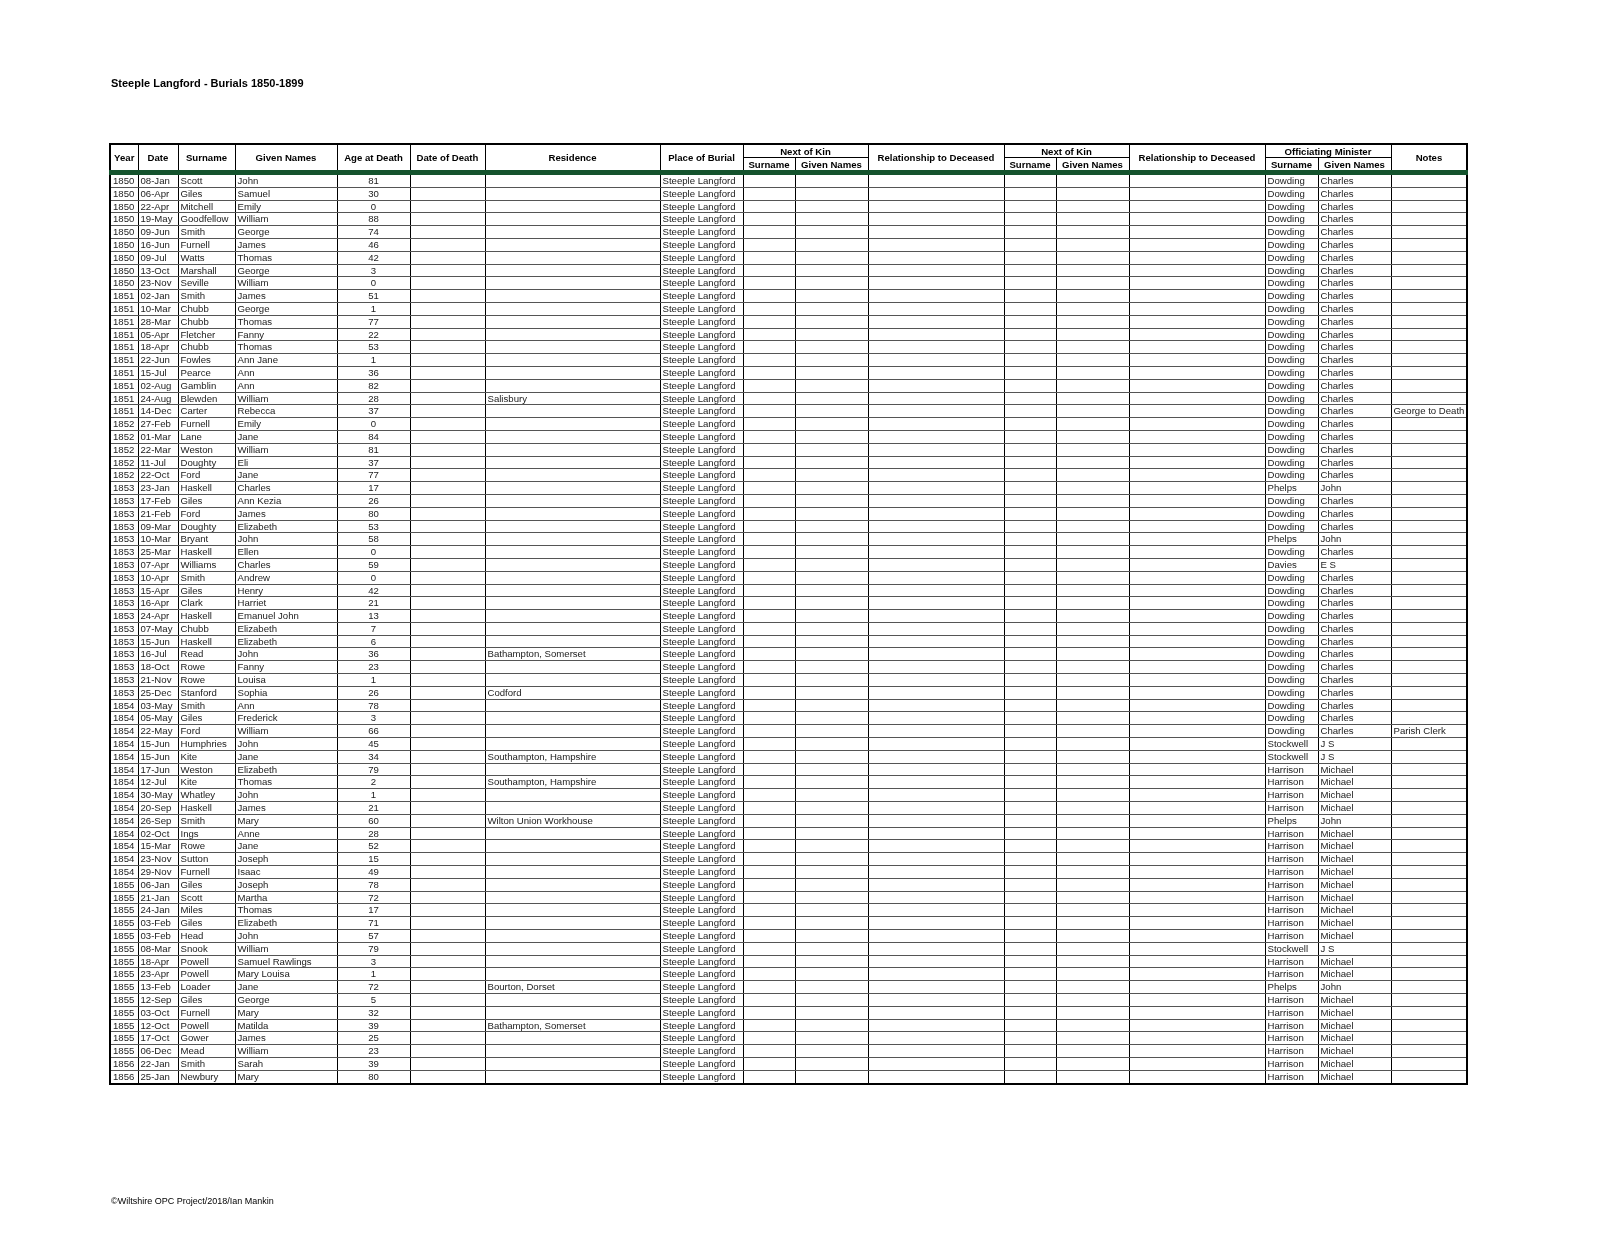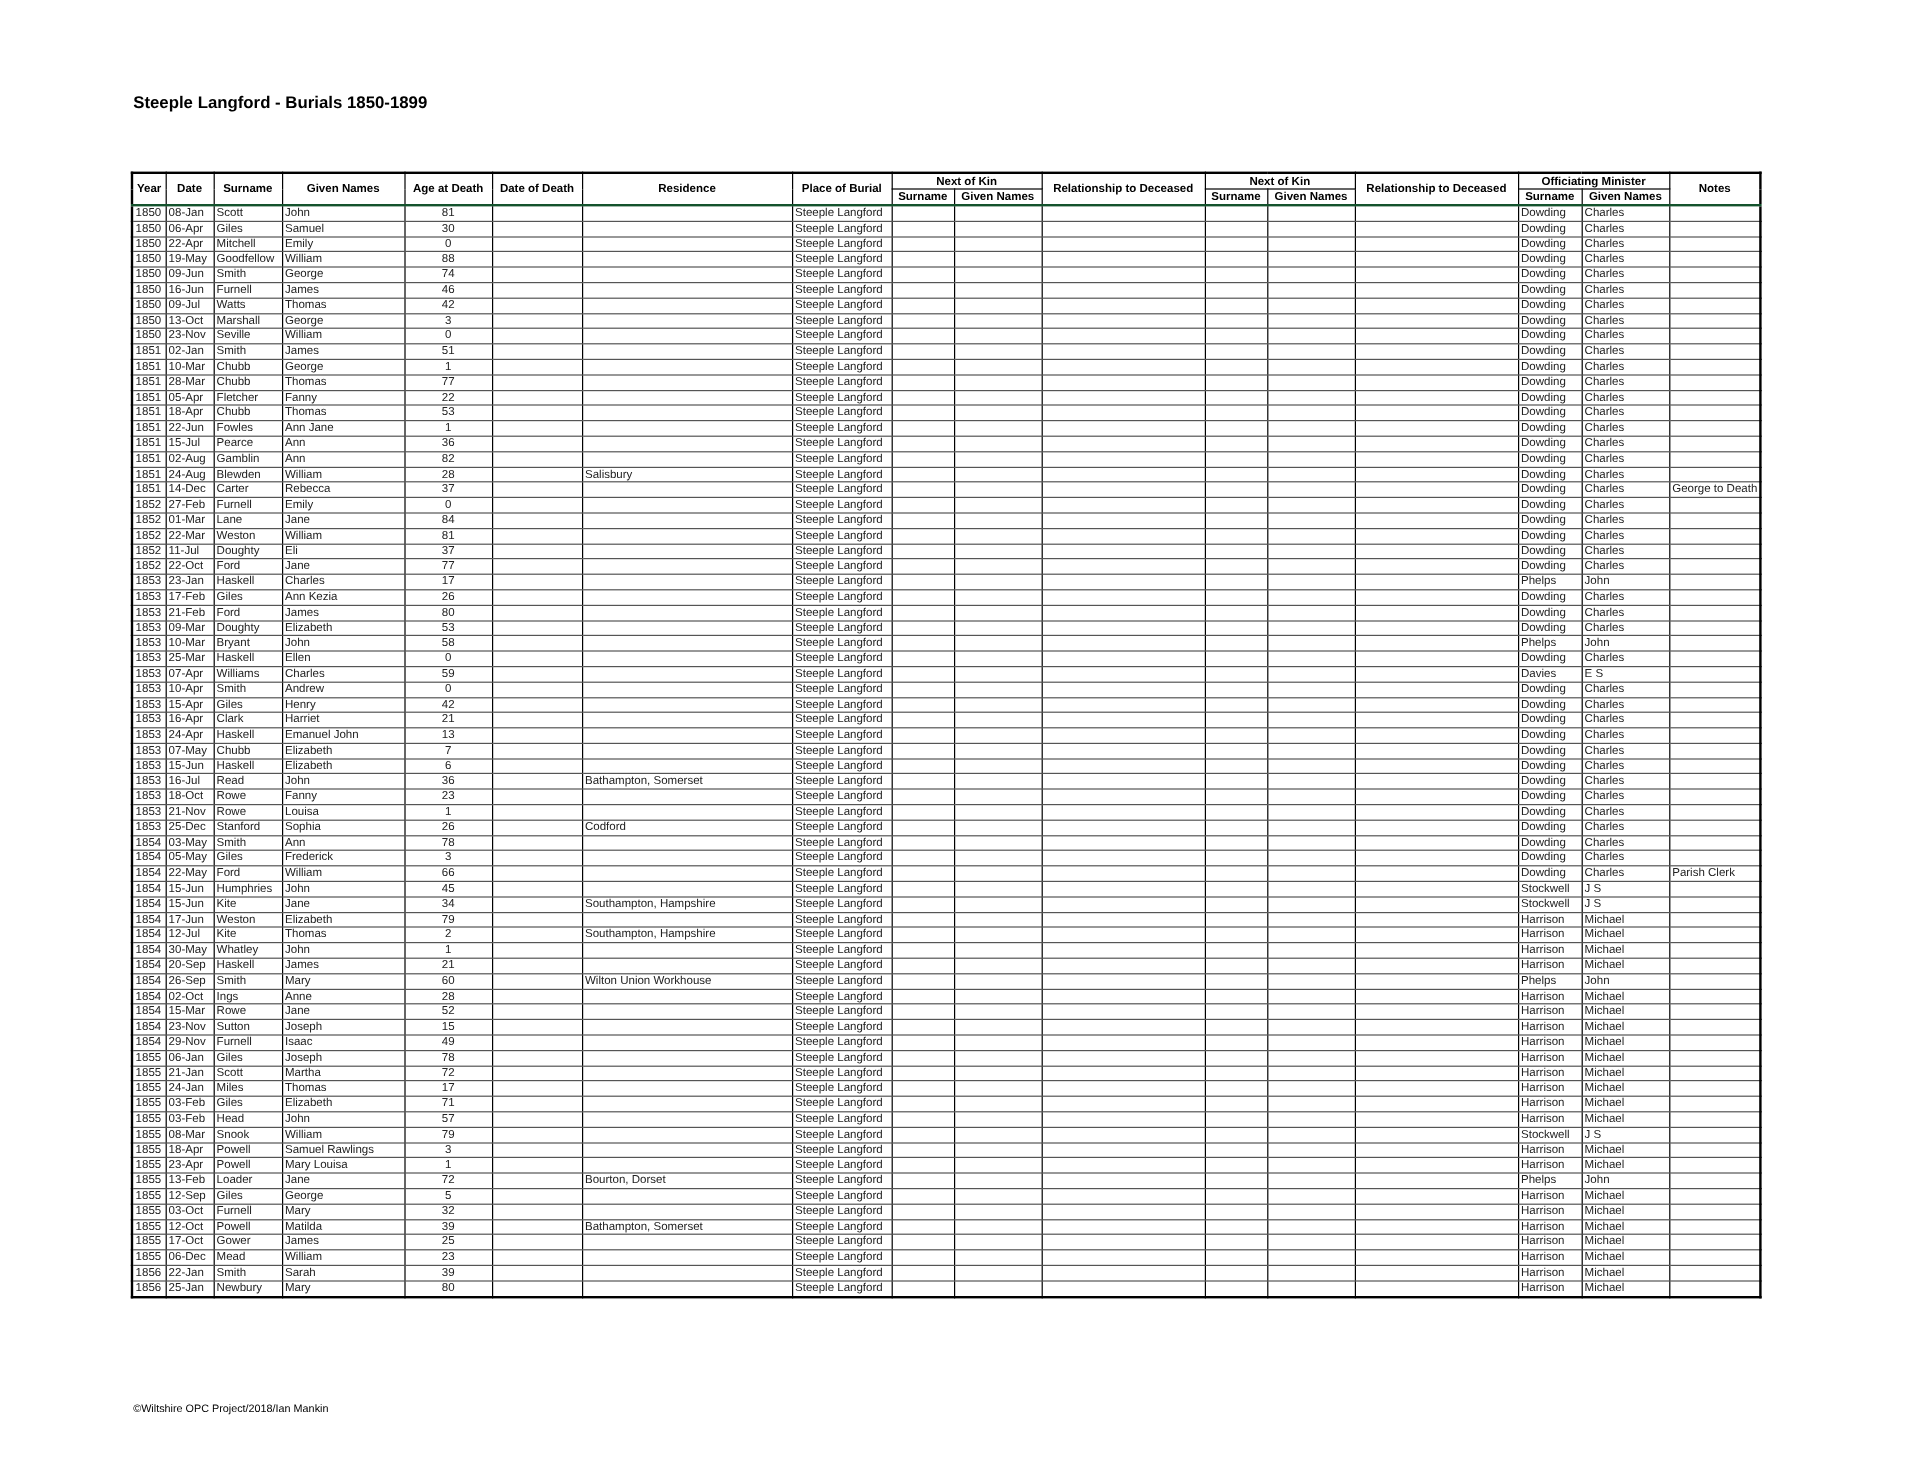--- a/index.html
+++ b/index.html
@@ -1,24 +1,24 @@
 <!DOCTYPE html>
 <html><head>
 <meta charset="utf-8">
 <style>
   html, body { margin:0; padding:0; background:#fff; }
   body { width:1600px; height:1236px; position:relative; font-family:"Liberation Sans", sans-serif; color:#000; }
-  .title { position:absolute; left:111px; top:77px; font-size:14px; font-weight:bold; }
-  .footer { position:absolute; left:111px; top:1169px; font-size:9px;text-align:center; }
+  .title { position:absolute; left:111px; top:77px; font-size:11px; font-weight:bold; }
+  .footer { position:absolute; left:111px; top:1196px; font-size:9px;text-align:center; }
   table.reg { position:absolute; left:109px; top:143px; border-collapse:collapse; border:2px solid #000; table-layout:fixed; font-size:9.6px; }
   table.reg th { font-weight:bold; font-size:9.6px; border:1px solid #000; padding:0 2px; text-align:center; line-height:11px; white-space:nowrap; overflow:hidden; }
   table.reg thead tr.h1 th { height:12px; }
   table.reg thead tr.h2 th { height:12px; }
   table.reg thead tr.h1 th.tall { height:25px; }
-  table.reg thead { border-bottom:2px solid #14532d; }
+  table.reg thead { border-bottom:5px solid #14532d; }
   table.reg td { border-left:1px solid #000; border-right:1px solid #000; border-bottom:1px solid #555; padding:0 2px; height:11.8px; line-height:11.8px; white-space:nowrap; overflow:hidden; color:#222; }
   td.c { text-align:center; }
 </style>
 </head>
 <body>
 
 <div class="title">Steeple Langford - Burials 1850-1899</div>
 
 <table class="reg">
   <colgroup>

